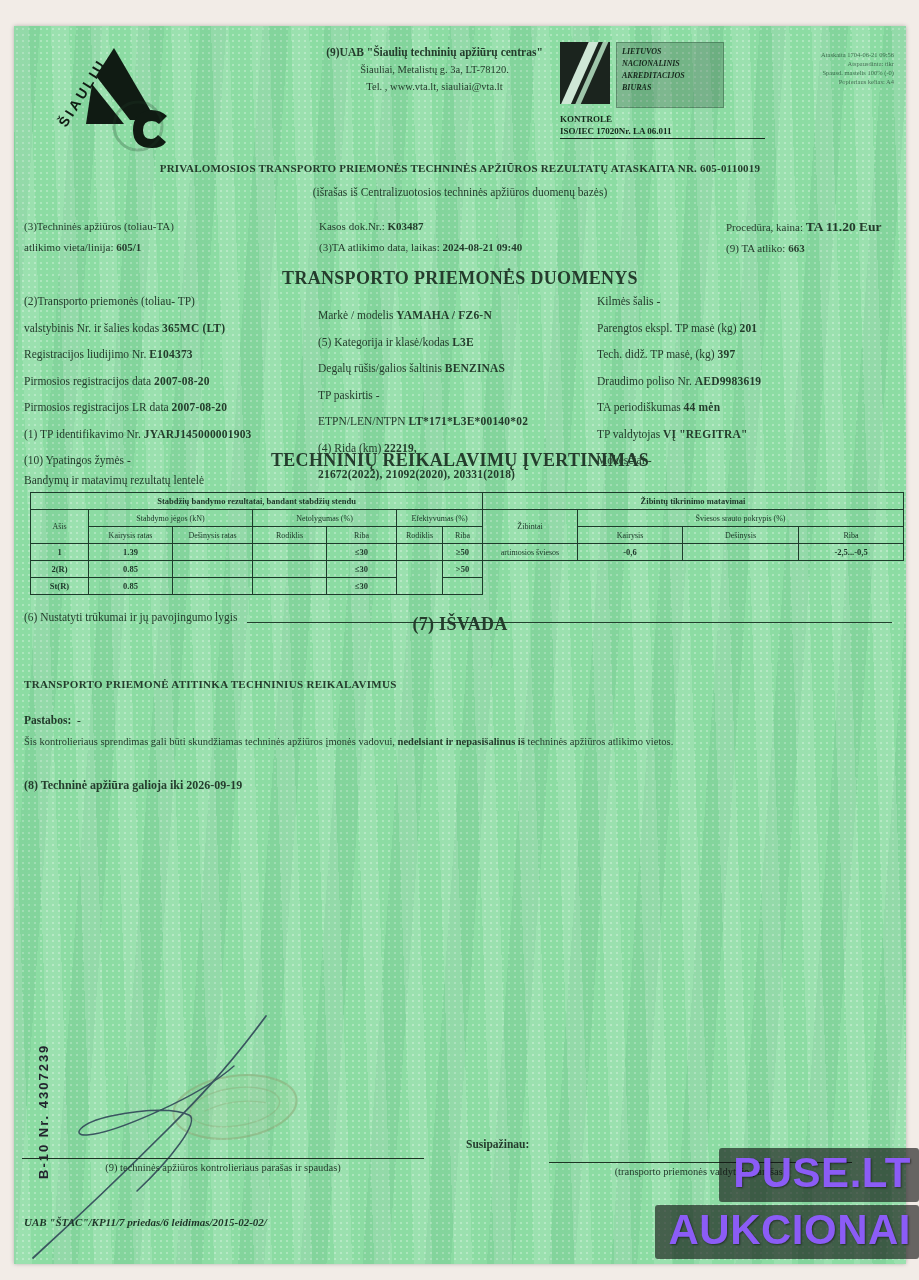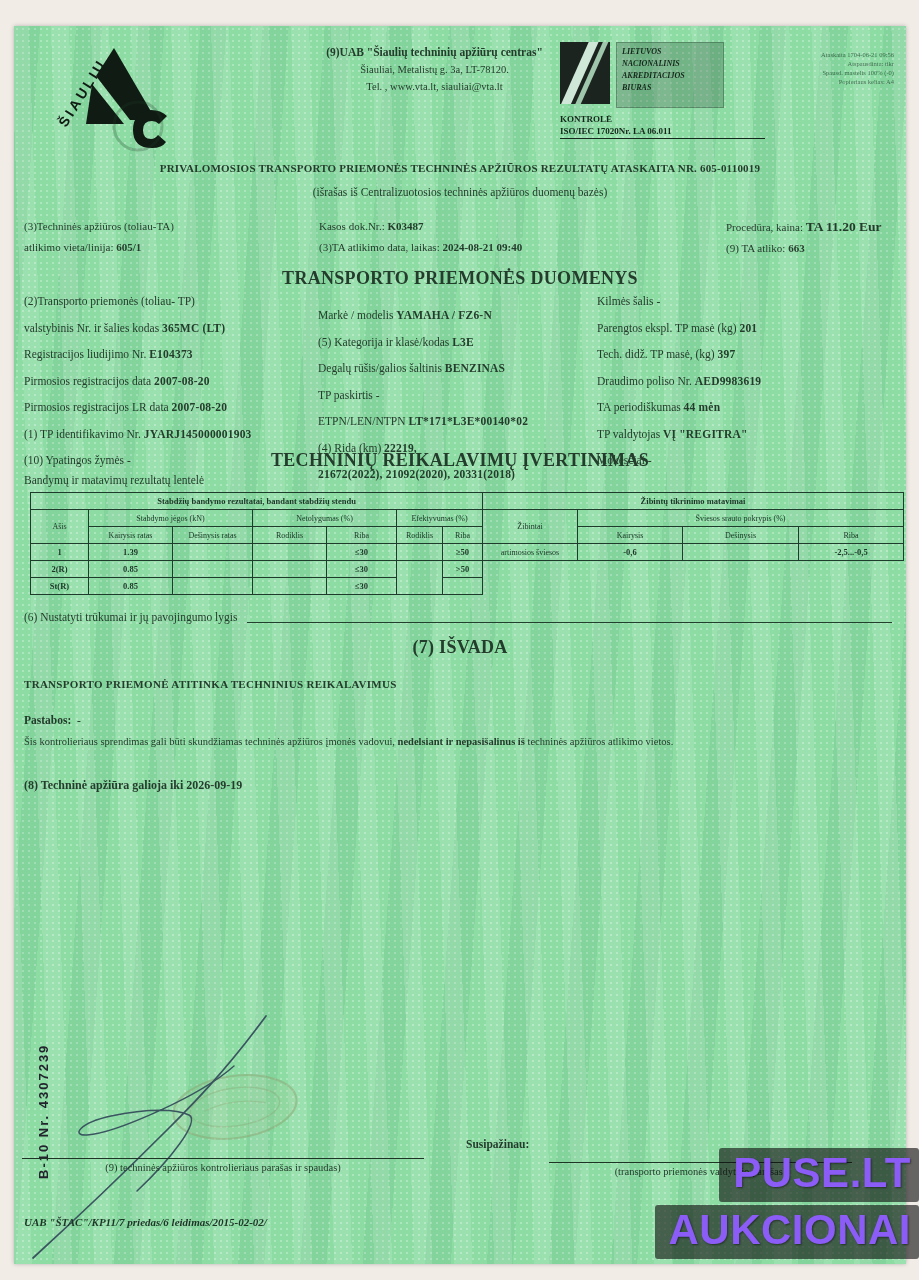--- a/index.html
+++ b/index.html
@@ -264,21 +264,21 @@
         </tr>
       </tbody>
         </table>
     </div>
 
     <div class="abs defects" style="left:10px;top:582px;right:14px;">
       <span>(6) Nustatyti trūkumai ir jų pavojingumo lygis</span>
       <span class="line"></span>
     </div>
 
-    <div class="abs ctr sec-head" style="top:611px;">(7) IŠVADA</div>
+    <div class="abs ctr sec-head" style="top:588px;">(7) IŠVADA</div>
     <div class="abs concl-text" style="left:10px;top:652px;">TRANSPORTO PRIEMONĖ ATITINKA TECHNINIUS REIKALAVIMUS</div>
 
     <div class="abs" style="left:10px;top:688px;font-size:11.5px;">
       <b>Pastabos:</b>&nbsp;&nbsp;<span>-</span>
     </div>
     <div class="abs notes-line" style="left:10px;top:710px;width:875px;">
       <span>Šis kontrolieriaus sprendimas gali būti skundžiamas techninės apžiūros įmonės vadovui, </span><b>nedelsiant ir nepasišalinus iš</b><span> techninės apžiūros atlikimo vietos.</span>
     </div>
 
     <div class="abs validity" style="left:10px;top:752px;">(8) Techninė apžiūra galioja iki 2026-09-19</div>

